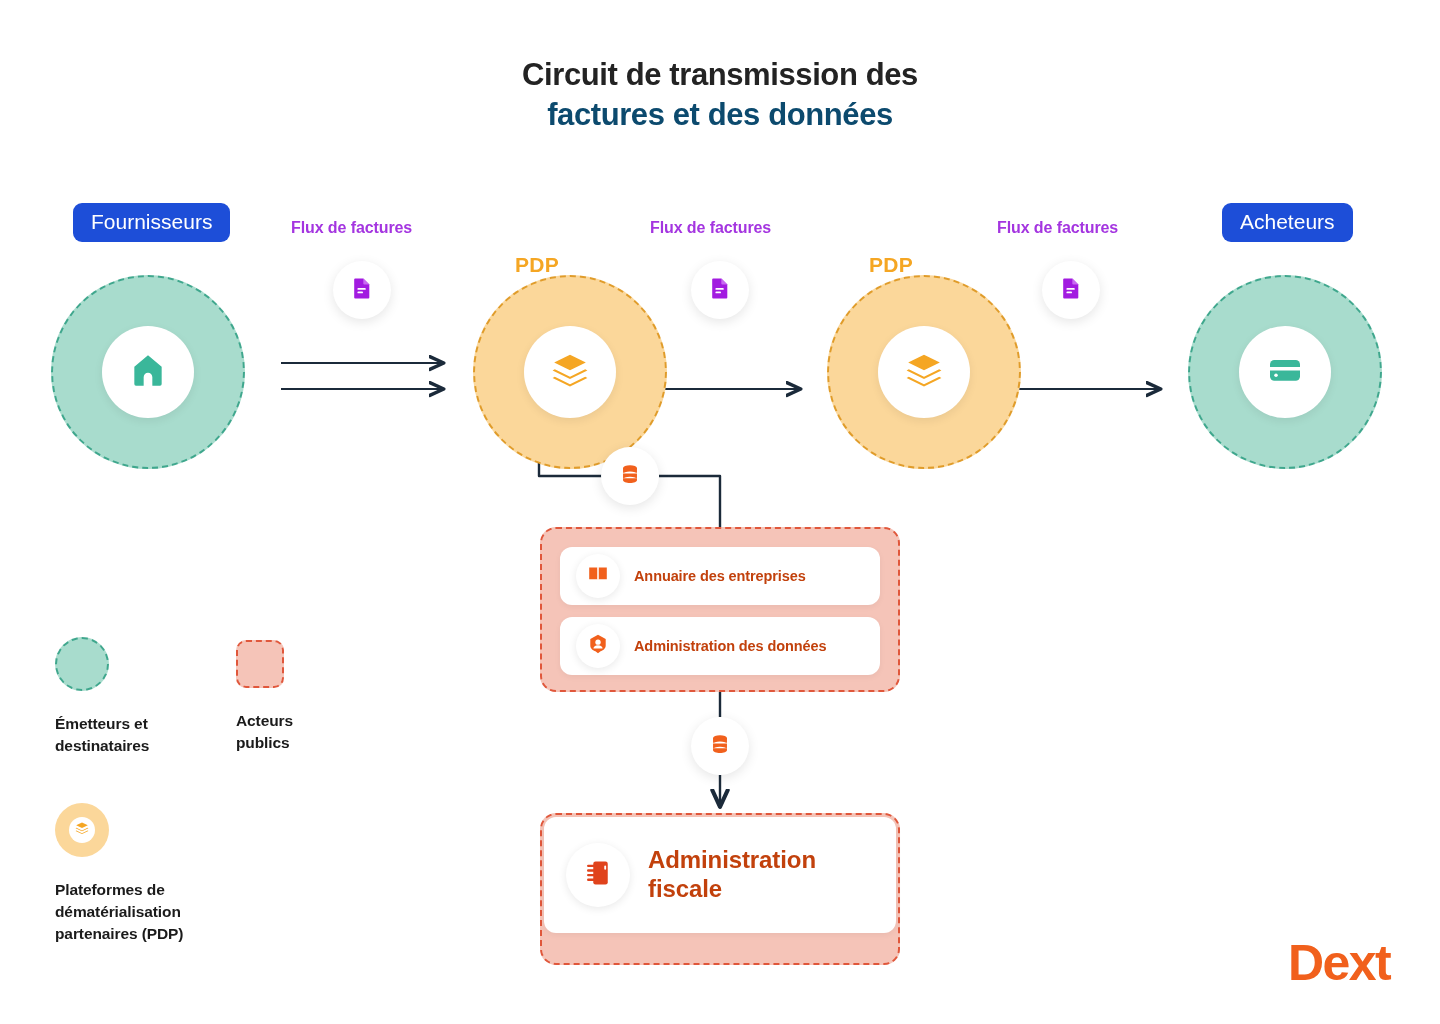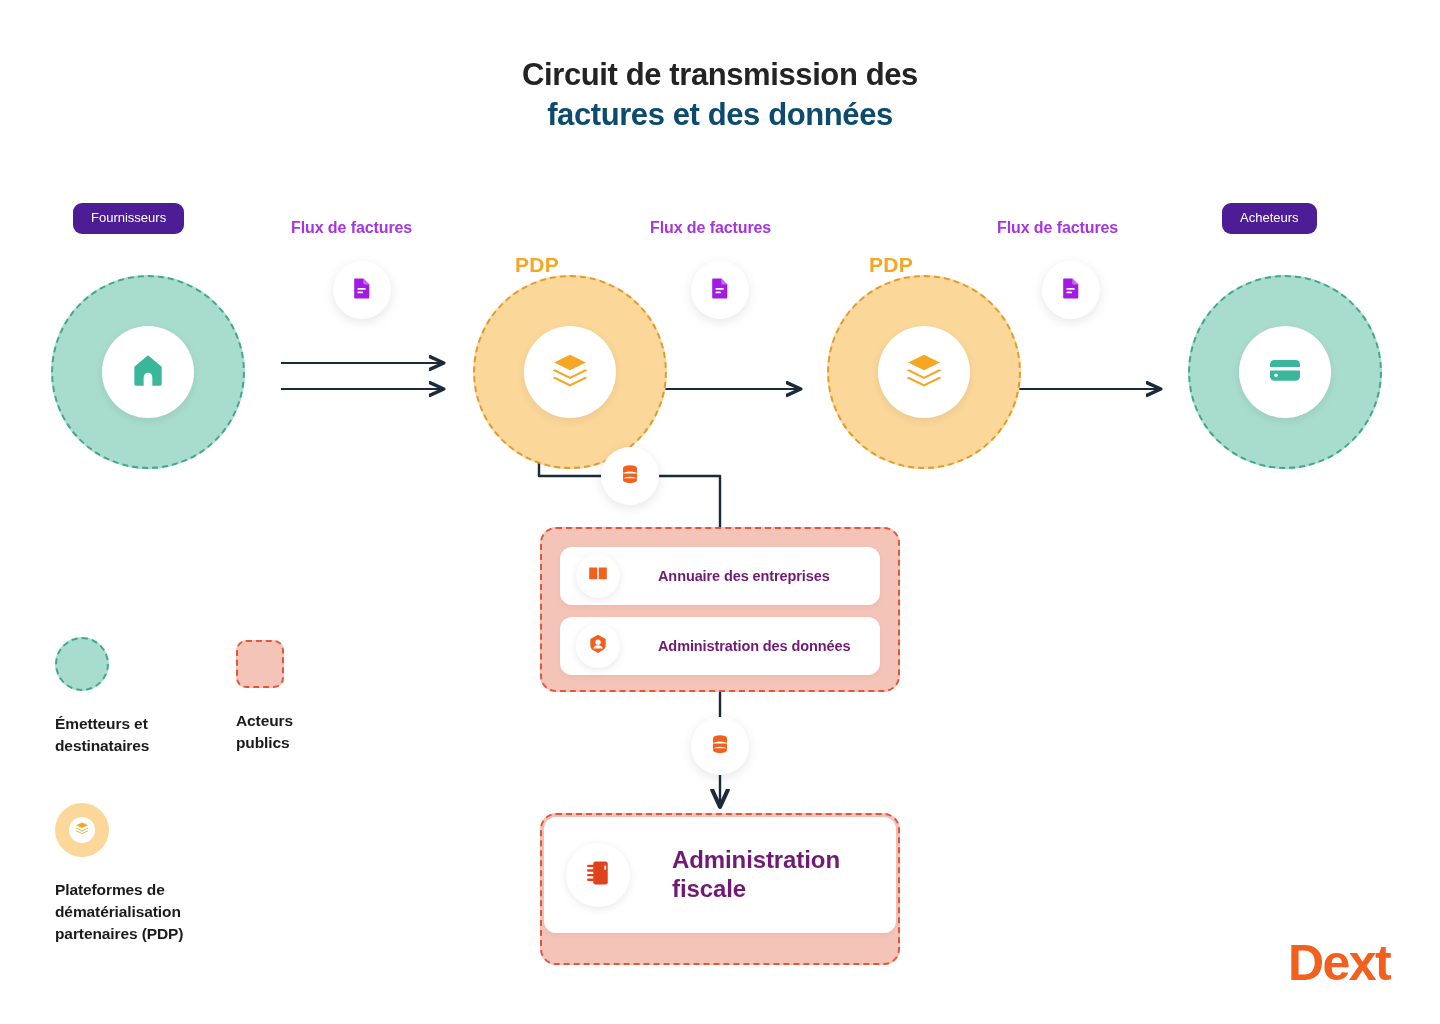--- a/index.html
+++ b/index.html
@@ -17,22 +17,22 @@
     font-size: 31px; font-weight: 700; color: #232323;
     letter-spacing: -0.4px; line-height: 1.28;
   }
   .title-line2 {
     font-size: 31px; font-weight: 700; color: #0c4a6e;
     letter-spacing: -0.4px; line-height: 1.28;
   }
 
   
   .pill {
-    position: absolute; background: #4c1d95; color: #ffffff;
-    border-radius: 9px; font-size: 13px; font-weight: 400;
+    position: absolute; background: #1d4ed8; color: #ffffff;
+    border-radius: 9px; font-size: 21px; font-weight: 400;
     padding: 8px 18px 10px; line-height: 1; white-space: nowrap;
   }
   #pill-fournisseurs { left: 73px; top: 203px; }
   #pill-acheteurs    { left: 1222px; top: 203px; }
 
   
   .node {
     position: absolute; width: 194px; height: 194px; border-radius: 50%;
     display: flex; align-items: center; justify-content: center;
   }
@@ -97,21 +97,21 @@
   #card-concentrateur { height: 58px; }
   #card-fiscale       { height: 116px; }
 
   .card-icon {
     width: 44px; height: 44px; border-radius: 50%; background: #ffffff;
     box-shadow: 0 2px 8px rgba(0,0,0,0.09);
     display: flex; align-items: center; justify-content: center;
     flex: 0 0 44px; margin-right: 14px;
   }
   #card-fiscale .card-icon { width: 64px; height: 64px; flex: 0 0 64px; margin-right: 18px; margin-left: 6px; }
-  .card-label { font-size: 14.5px; font-weight: 700; color: #701a75; letter-spacing: -0.1px; margin-left: 24px; }
+  .card-label { font-size: 14.5px; font-weight: 700; color: #c2410c; letter-spacing: -0.1px; }
   #label-fiscale { font-size: 24px; font-weight: 700; line-height: 1.2; }
 
   
   .legend-item { position: absolute; }
   #legend-0 { left: 55px; top: 637px; }
   #legend-1 { left: 236px; top: 637px; }
   #legend-2 { left: 55px; top: 803px; }
 
   .swatch-circle-teal {
     width: 54px; height: 54px; border-radius: 50%;

